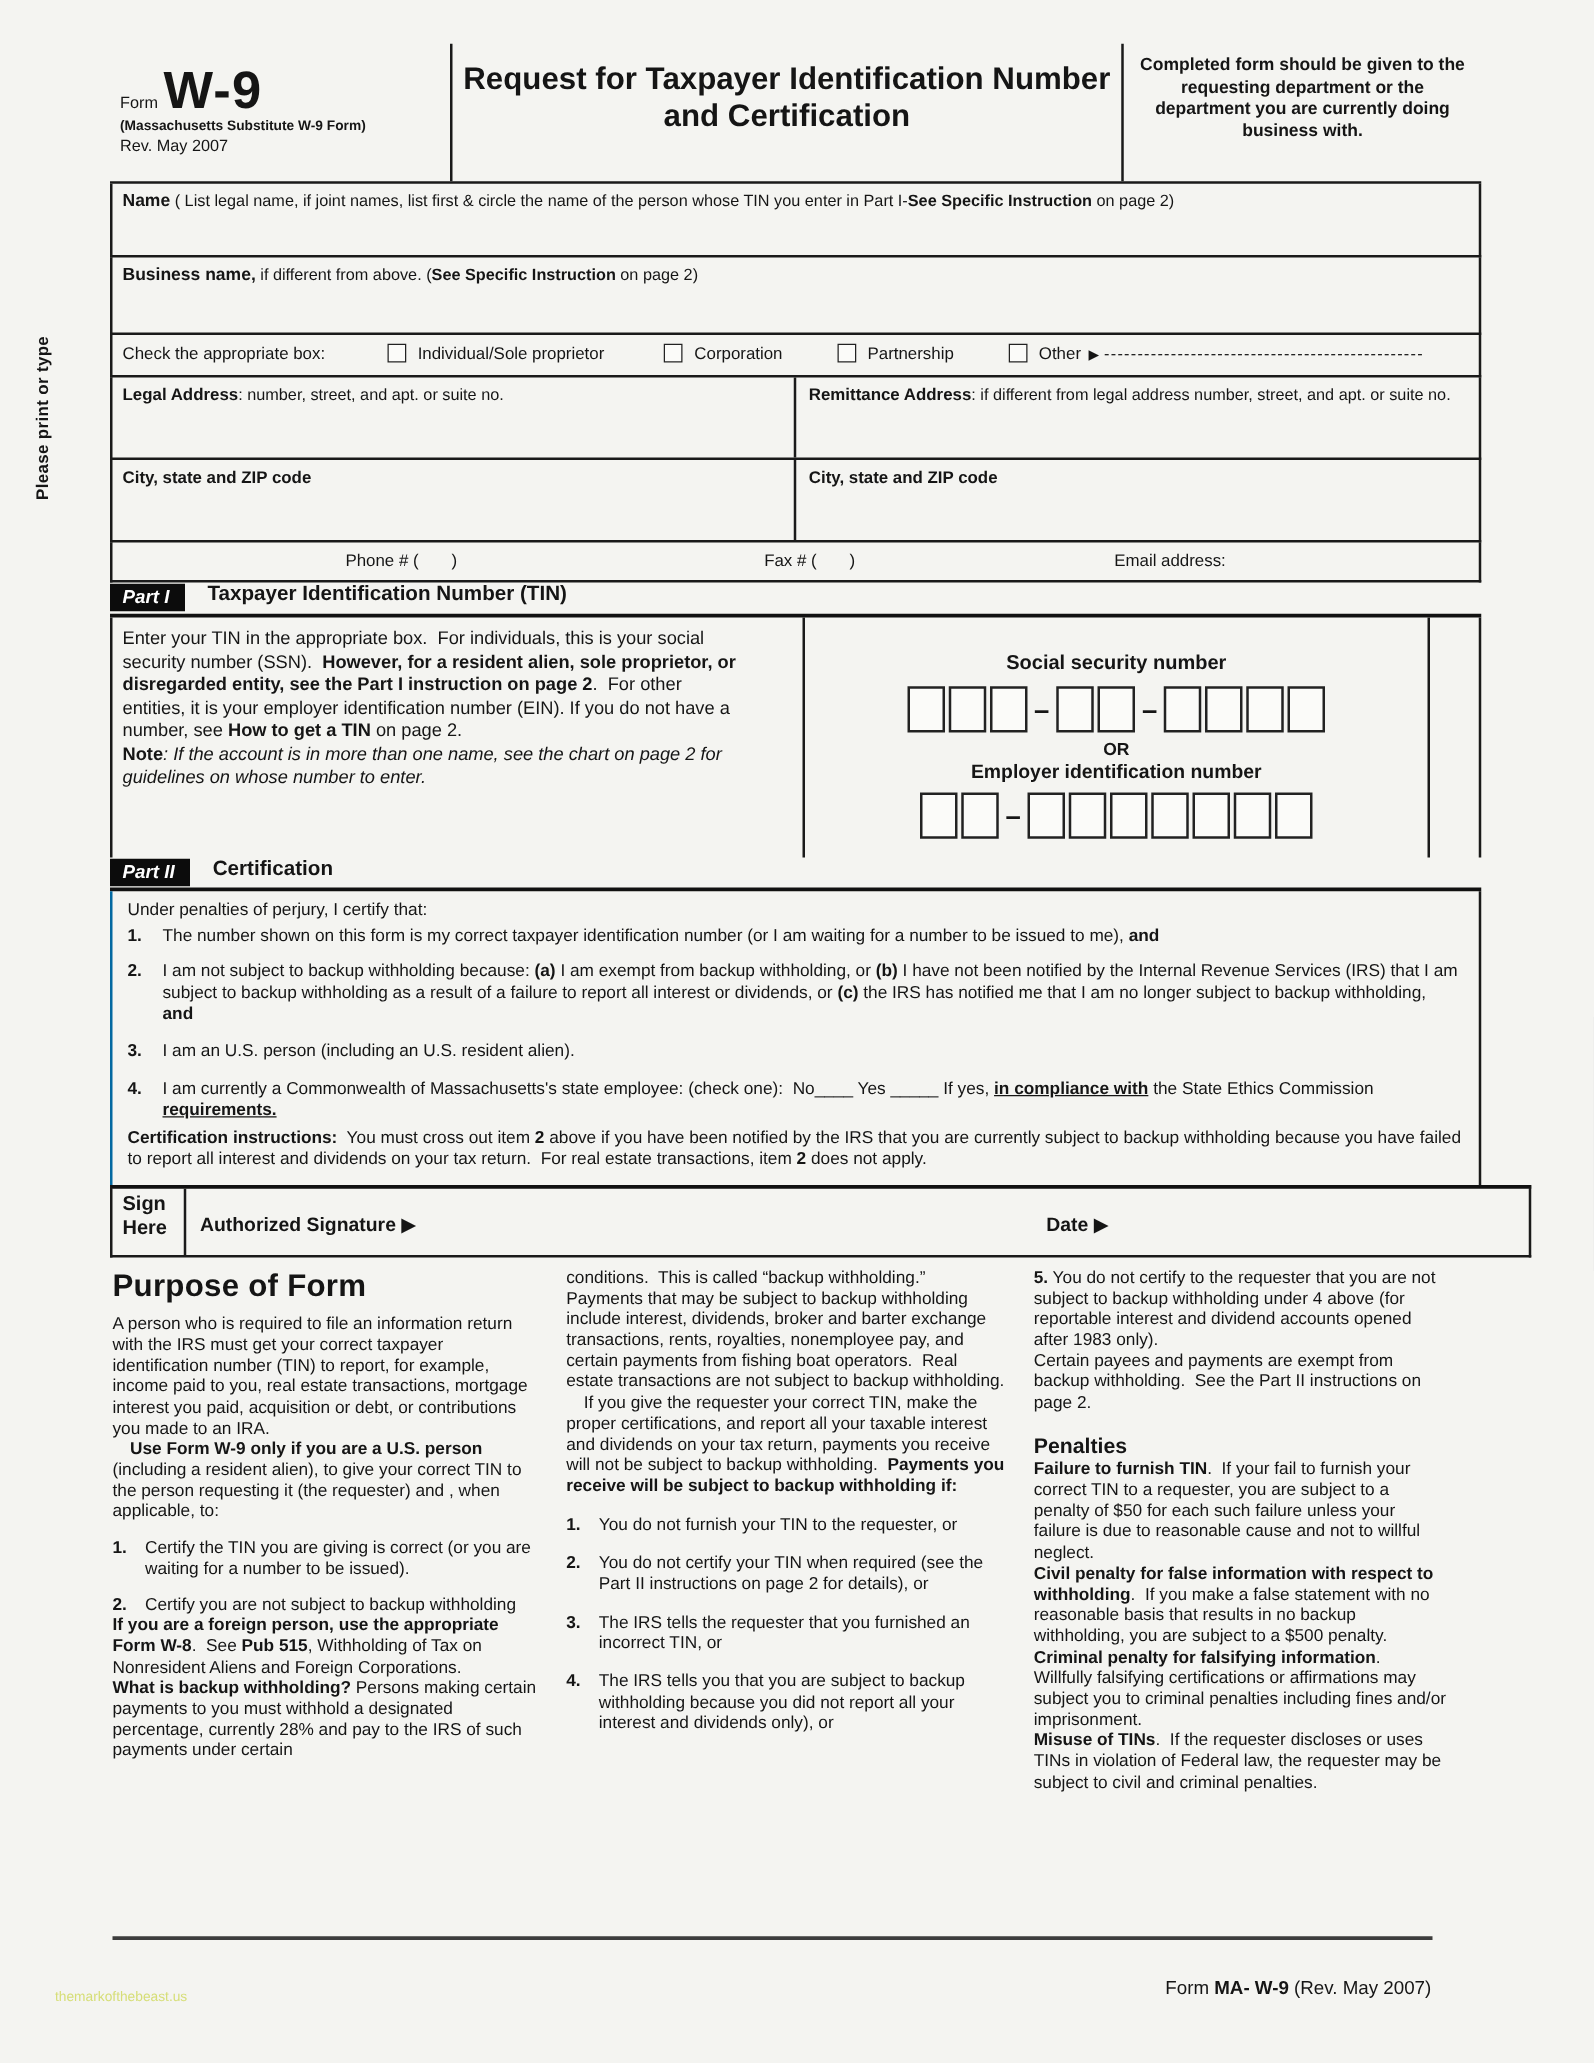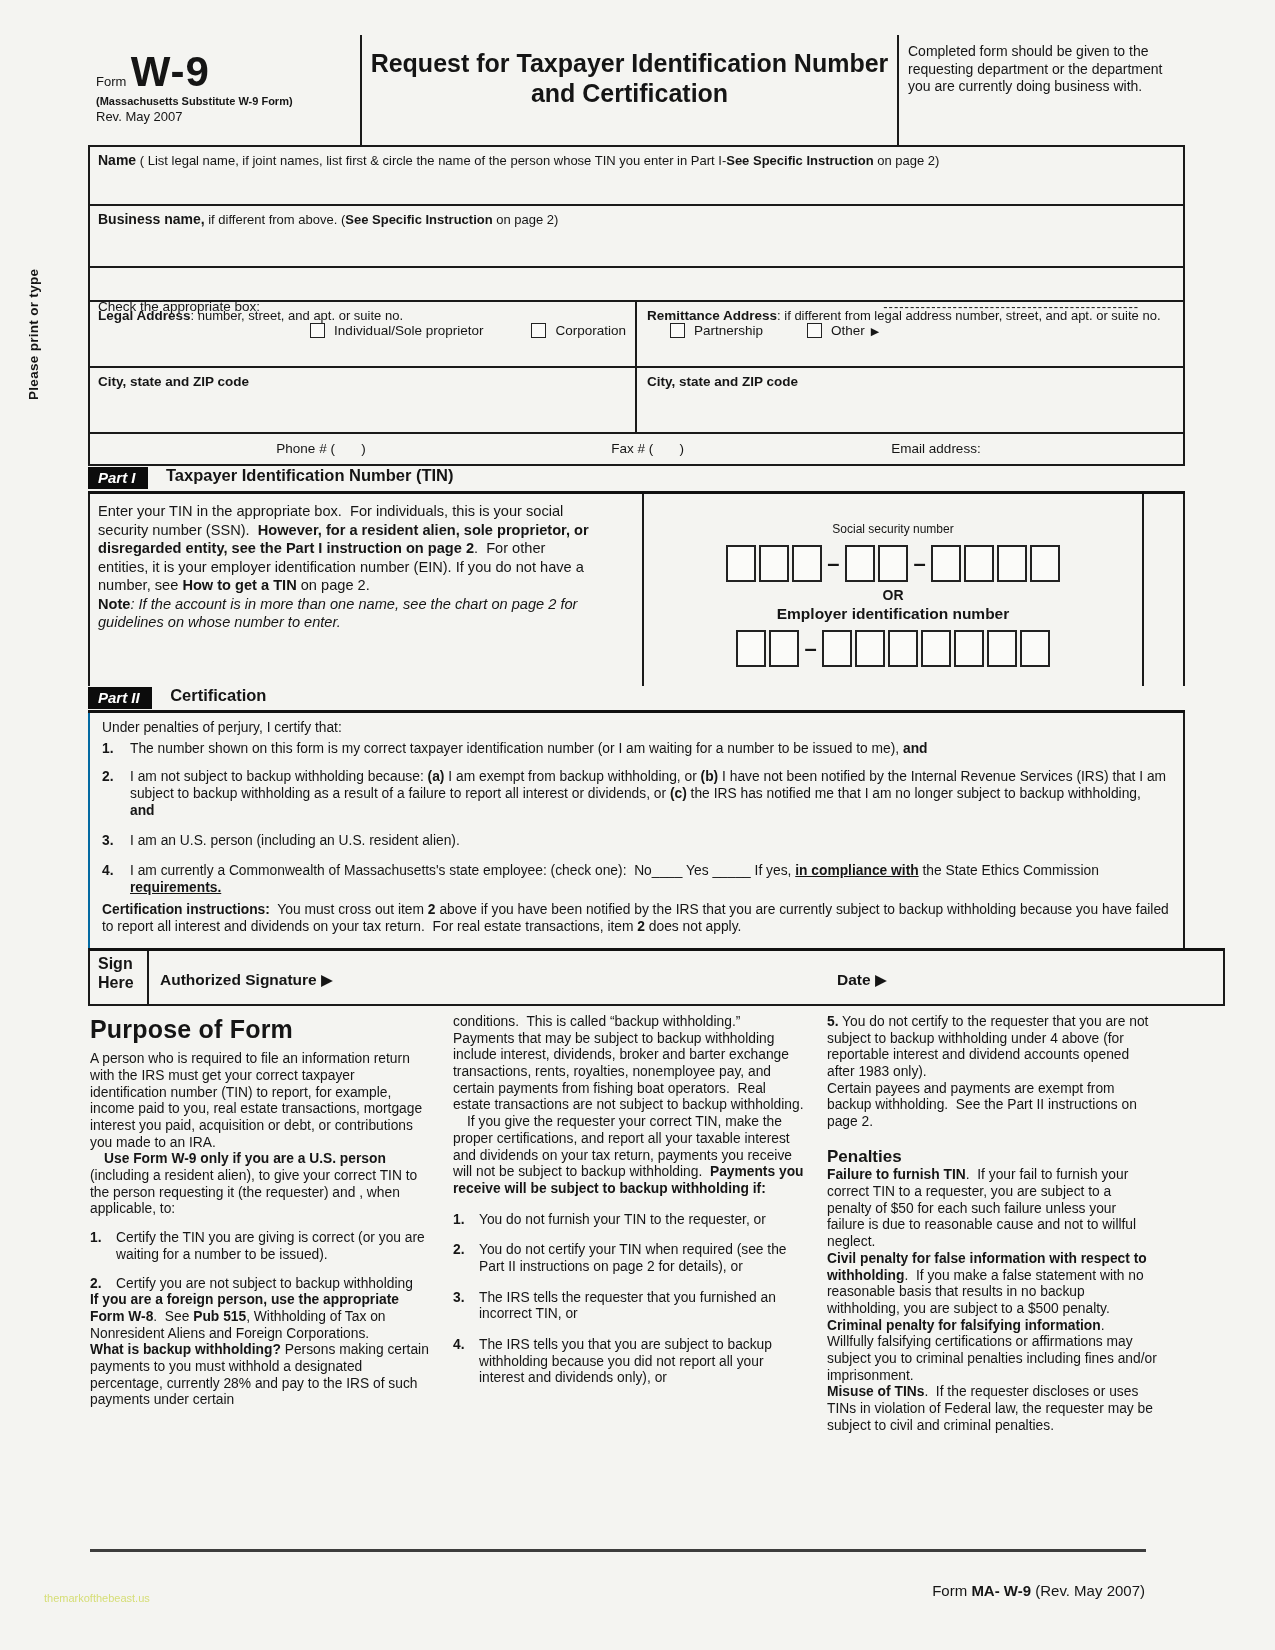--- a/index.html
+++ b/index.html
@@ -14,50 +14,50 @@
   
   .hdr{left:88px;top:35px;width:1097px;height:112px;border-bottom:2px solid #1a1a1a;}
   .hdr-div{position:absolute;top:0;bottom:0;width:2px;background:#1a1a1a;}
   .hdr-left{position:absolute;left:8px;top:18px;width:260px;}
   .form-word{font-size:13px;}
   .form-number{font-size:42px;font-weight:bold;letter-spacing:1px;line-height:.9;}
   .hdr-sub{font-size:11px;font-weight:bold;margin-top:4px;}
   .hdr-rev{font-size:13px;margin-top:2px;}
   .hdr-title{position:absolute;left:274px;width:535px;top:14px;text-align:center;
              font-size:25px;font-weight:bold;line-height:1.18;}
-  .hdr-note{position:absolute;left:820px;width:268px;top:8px;font-size:14px;font-weight:normal;line-height:1.25;}
+  .hdr-note{position:absolute;left:820px;width:268px;top:8px;font-size:14px;font-weight:bold;line-height:1.25;text-align:center;}
   
   .row{left:88px;width:1097px;border:2px solid #1a1a1a;border-top:none;background:transparent;}
   .pad{padding:5px 8px 0 8px;font-size:13px;line-height:1.25;}
   .lbl{font-size:14px;font-weight:bold;}
   
   .optline{display:flex;align-items:center;padding:7px 8px 0 8px;font-size:13.5px;}
   .cbx{display:inline-block;width:13px;height:13px;border:1.5px solid #222;background:#fbfbf9;
        margin-right:9px;flex:0 0 auto;}
-  .opt{display:inline-flex;align-items:flex-end;margin-top:48px;}
+  .opt{display:inline-flex;align-items:flex-end;}
   .dash-line{font-size:13px;letter-spacing:1px;overflow:hidden;white-space:nowrap;flex:1;}
   
   .vdiv{position:absolute;top:0;bottom:0;left:545px;width:2px;background:#1a1a1a;}
   .cellL{position:absolute;left:8px;top:5px;width:525px;font-size:13px;line-height:1.3;}
   .cellR{position:absolute;left:557px;top:5px;width:530px;font-size:13px;line-height:1.3;}
   .addr-lbl{font-size:13.5px;font-weight:bold;}
   
   .contact{display:flex;padding:7px 24px 0 8px;font-size:13.5px;justify-content:center;}
   
   .partbar{left:88px;width:1097px;border-bottom:3px solid #111;}
   .parttag{display:inline-block;background:#0c0c0c;color:#ffffff;font-weight:bold;font-style:italic;
            font-size:15px;padding:2px 12px 3px 10px;margin-left:0;}
   .parttitle{display:inline-block;font-size:16.5px;font-weight:bold;margin-left:14px;vertical-align:2px;}
   
   .p1body{left:88px;top:494px;width:1097px;height:192px;border-left:2px solid #1a1a1a;border-right:2px solid #1a1a1a;}
   .p1text{position:absolute;left:8px;top:8px;width:496px;font-size:14.6px;line-height:1.27;}
   .p1div1{position:absolute;left:552px;top:0;bottom:0;width:2px;background:#1a1a1a;}
   .p1div2{position:absolute;left:1052px;top:0;bottom:0;width:2px;background:#1a1a1a;}
   .tinarea{position:absolute;left:554px;width:498px;top:0;bottom:0;text-align:center;padding-top:28px;}
-  .tintitle{font-size:12px;font-weight:normal;}
+  .tintitle{font-size:16px;font-weight:bold;}
   .tinrow{margin-top:9px;display:flex;justify-content:center;align-items:center;}
   .tinbox{width:26px;height:33px;border:2px solid #222;background:#fbfbf9;margin:0 1.5px;flex:0 0 auto;}
   .tindash{font-weight:bold;font-size:22px;margin:0 4px;line-height:33px;}
   .orlbl{font-size:14px;font-weight:bold;margin-top:5px;}
   .eintitle{font-size:15.5px;font-weight:bold;margin-top:2px;}
   
   .p2body{left:88px;top:713px;width:1097px;height:235px;border-left:2px solid #0369a1;border-right:2px solid #1a1a1a;
           font-size:13.8px;line-height:1.24;}
   .p2c{padding:6px 14px 0 12px;}
   .citem{display:flex;}

